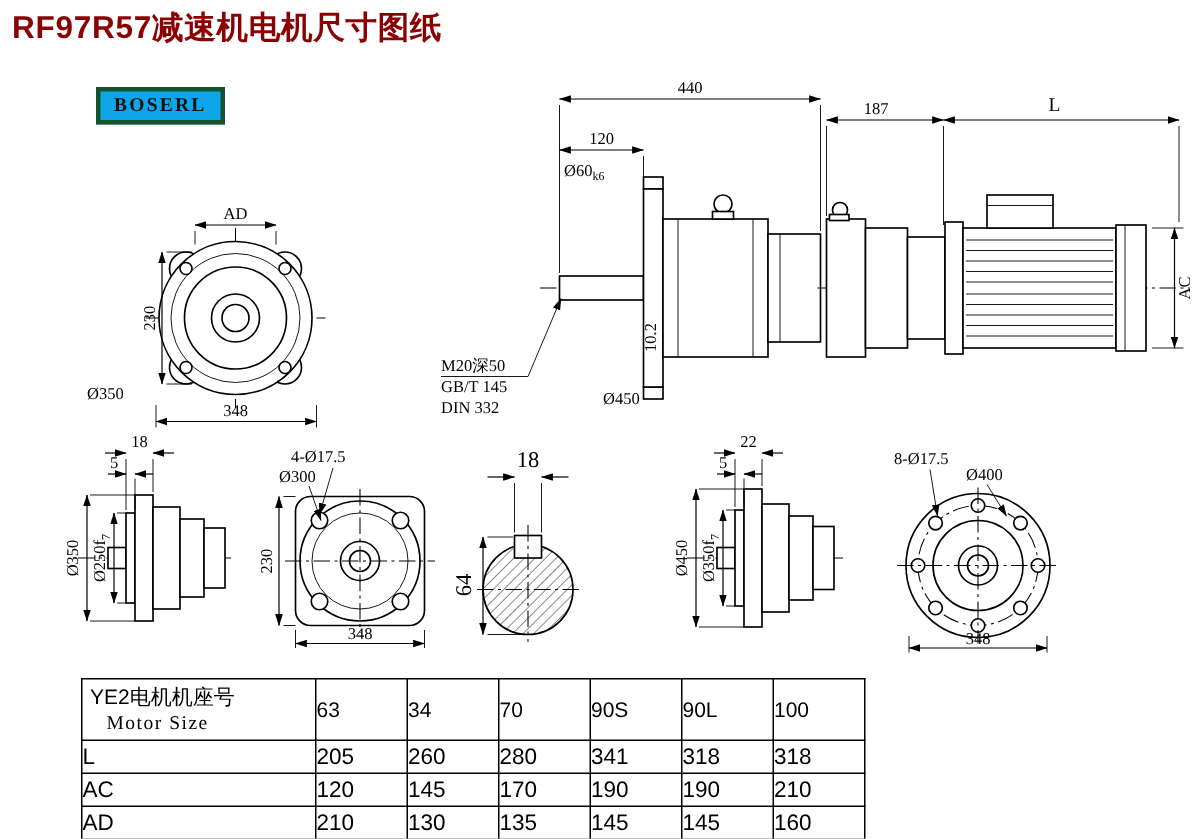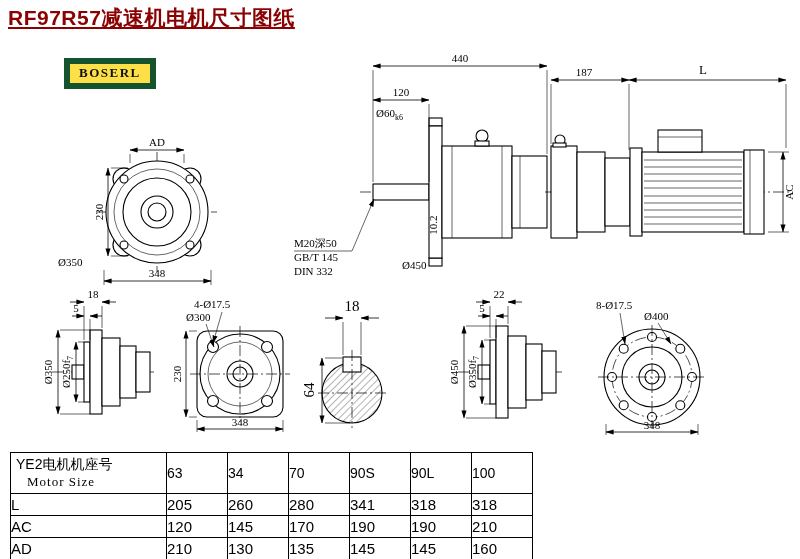--- a/index.html
+++ b/index.html
@@ -1,30 +1,30 @@
 <!DOCTYPE html>
 <html><head>
 <meta charset="utf-8">
 <style>
   html,body{margin:0;padding:0;}
   body{width:800px;height:559px;position:relative;background:#fff;font-family:"Liberation Sans",sans-serif;overflow:hidden;}
-  .title{position:absolute;left:8px;top:4px;font-size:21px;font-weight:bold;color:#8b0000;letter-spacing:.5px;text-decoration:underline;}
-  .logo{position:absolute;left:64px;top:58px;border:6px solid #14532d;padding:1px 9px 2px;font-family:"Liberation Serif",serif;font-weight:bold;font-size:13px;letter-spacing:1.5px;color:#101010;background:#fde047;}
+  .title{position:absolute;left:8px;top:4px;font-size:21px;font-weight:bold;color:#8b0000;letter-spacing:.5px;}
+  .logo{position:absolute;left:64px;top:58px;border:3px solid #14532d;padding:1px 9px 2px;font-family:"Liberation Serif",serif;font-weight:bold;font-size:13px;letter-spacing:1.5px;color:#101010;background:#0ea5e9;}
   svg.drawing{position:absolute;left:0;top:0;}
   .ol{fill:#fff;stroke:#000;stroke-width:1.1;}
   .oln{fill:none;stroke:#000;stroke-width:1.1;}
   .thin{fill:none;stroke:#000;stroke-width:.6;}
   .dim{fill:none;stroke:#000;stroke-width:.8;}
   .ext{fill:none;stroke:#000;stroke-width:.6;}
   .cl{fill:none;stroke:#000;stroke-width:.7;stroke-dasharray:11 3 2 3;}
   svg text{font-family:"Liberation Serif",serif;font-size:11px;fill:#000;}
   svg text.big{font-size:15px;}
   svg .sub{font-size:8px;}
   .tbl{position:absolute;left:10px;top:452px;}
-  table{border-collapse:collapse;table-layout:fixed;}
+  table{border-collapse:collapse;table-layout:fixed;margin-left:44px;}
   td{border:1px solid #000;text-align:left;vertical-align:middle;font-size:15px;color:#000;padding:0;}
   tr.hdr td{height:40px;font-size:14px;}
   tr.row td{height:21px;}
   td.hcell{text-align:left;}
   td.hcell .l1{padding-left:5px;font-size:14px;}
   td.hcell .l2{padding-left:16px;font-family:Liberation Serif, serif;font-size:13px;letter-spacing:1px;}
 </style>
 </head>
 <body>
 

